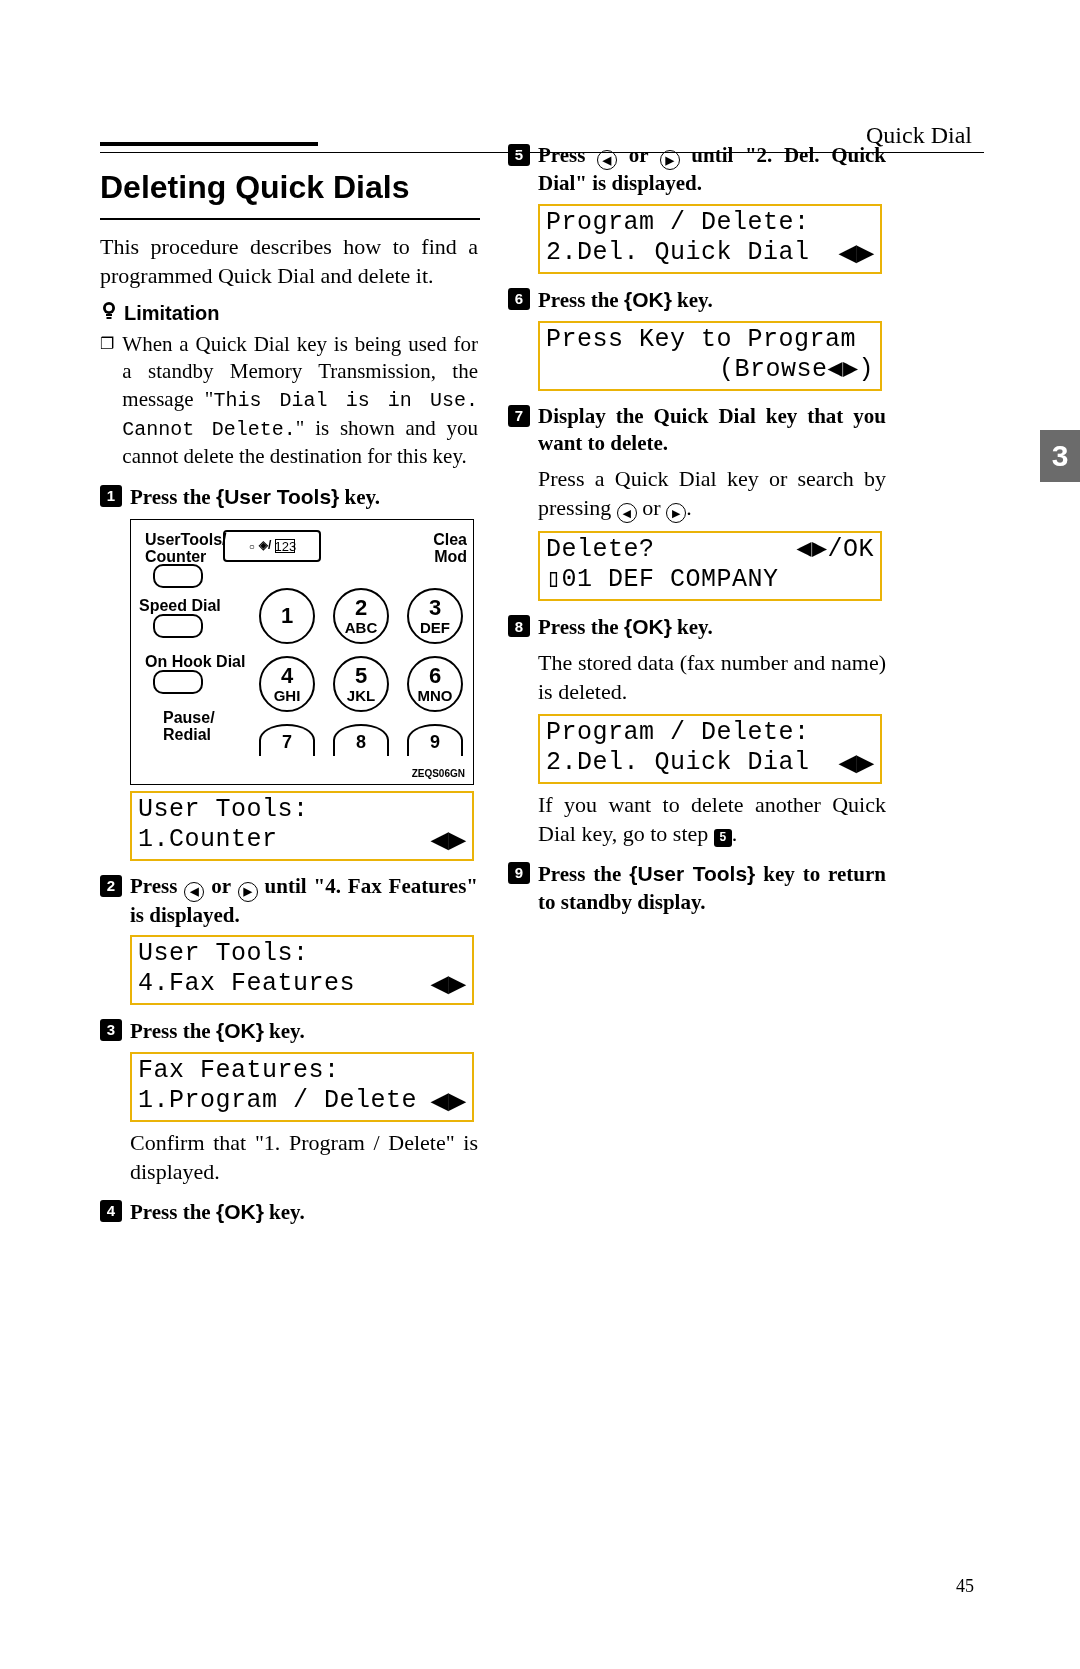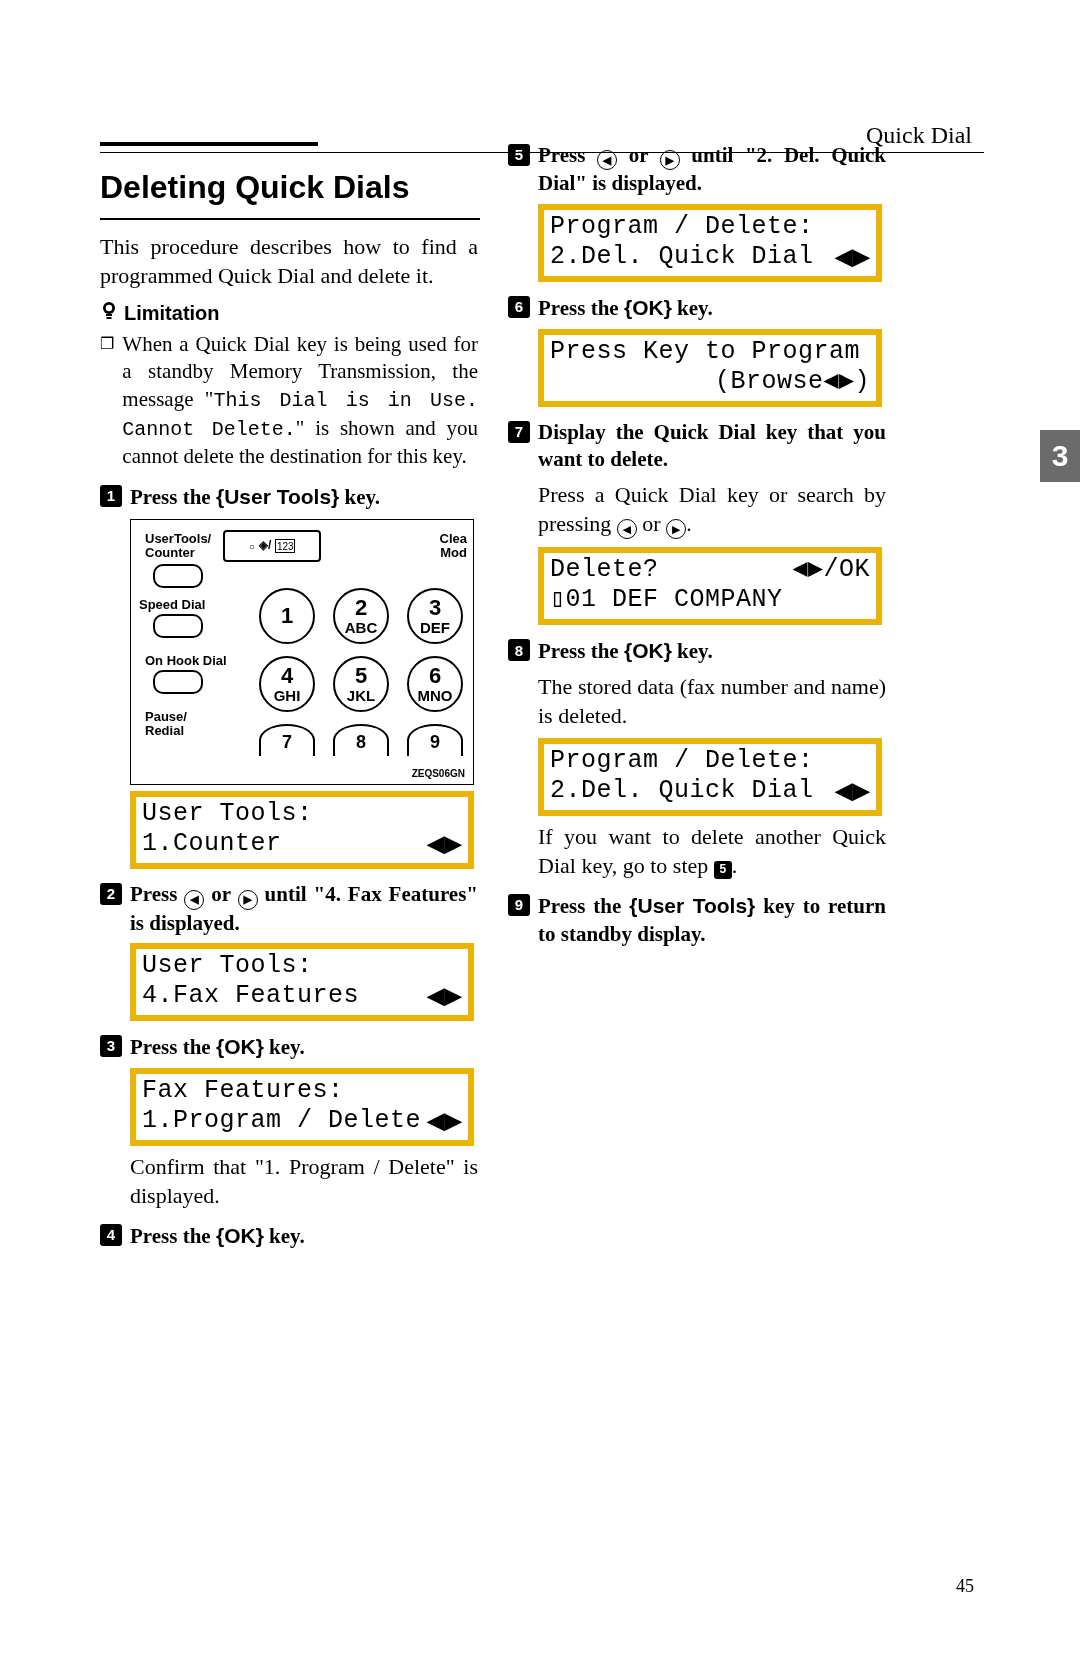--- a/index.html
+++ b/index.html
@@ -130,21 +130,21 @@
   }
   .body-after {
     font-weight: normal;
     font-family: "Times New Roman", serif;
     font-size: 22px;
     margin: 4px 0 8px 30px;
     text-align: justify;
   }
   
   .lcd {
-    border: 6px solid #eab308;
+    border: 2px solid #eab308;
     width: 344px;
     margin: 6px 0 6px 30px;
     padding: 2px 6px 4px 6px;
     font-family: "Courier New", monospace;
     font-size: 25px;
     line-height: 1.2;
     letter-spacing: 0.5px;
     box-sizing: border-box;
   }
   .lcd .row {
@@ -164,21 +164,21 @@
     width: 344px;
     height: 266px;
     margin: 8px 0 6px 30px;
     position: relative;
     overflow: hidden;
     font-family: Arial, Helvetica, sans-serif;
     box-sizing: border-box;
   }
   .kp-label {
     position: absolute;
-    font-size: 13px;
+    font-size: 16px;
     font-weight: bold;
     line-height: 1.05;
     text-align: left;
   }
   .kp-usertools { top: 12px; left: 14px; }
   .kp-clear { top: 12px; right: 6px; text-align: right; }
   .kp-display {
     position: absolute;
     top: 10px; left: 92px;
     width: 94px; height: 28px;
@@ -190,35 +190,35 @@
     gap: 4px;
     font-size: 13px;
   }
   .kp-display .sun { font-size: 10px; }
   .kp-display .diam { font-size: 12px; }
   .kp-display .box {
     width: 18px; height: 12px;
     border: 1px solid #000;
     display: inline-flex;
     align-items: center; justify-content: center;
-    font-size: 10px;
+    font-size: 13px;
   }
   .kp-btn {
     position: absolute;
     width: 46px; height: 20px;
     border: 2px solid #000;
     border-radius: 10px;
     background: #fff;
   }
   .kp-ut-btn { top: 44px; left: 22px; }
   .kp-speed { top: 78px; left: 8px; }
   .kp-speed-btn { top: 94px; left: 22px; }
   .kp-onhook { top: 134px; left: 14px; }
   .kp-onhook-btn { top: 150px; left: 22px; }
-  .kp-pauser { top: 190px; left: 14px; }
+  .kp-pauser { top: 190px; left: 32px; }
   .kp-numrow {
     position: absolute;
     display: flex;
     gap: 18px;
   }
   .kp-row1 { top: 68px; left: 128px; }
   .kp-row2 { top: 136px; left: 128px; }
   .kp-row3 { top: 204px; left: 128px; }
   .kp-numkey {
     width: 52px; height: 52px;

